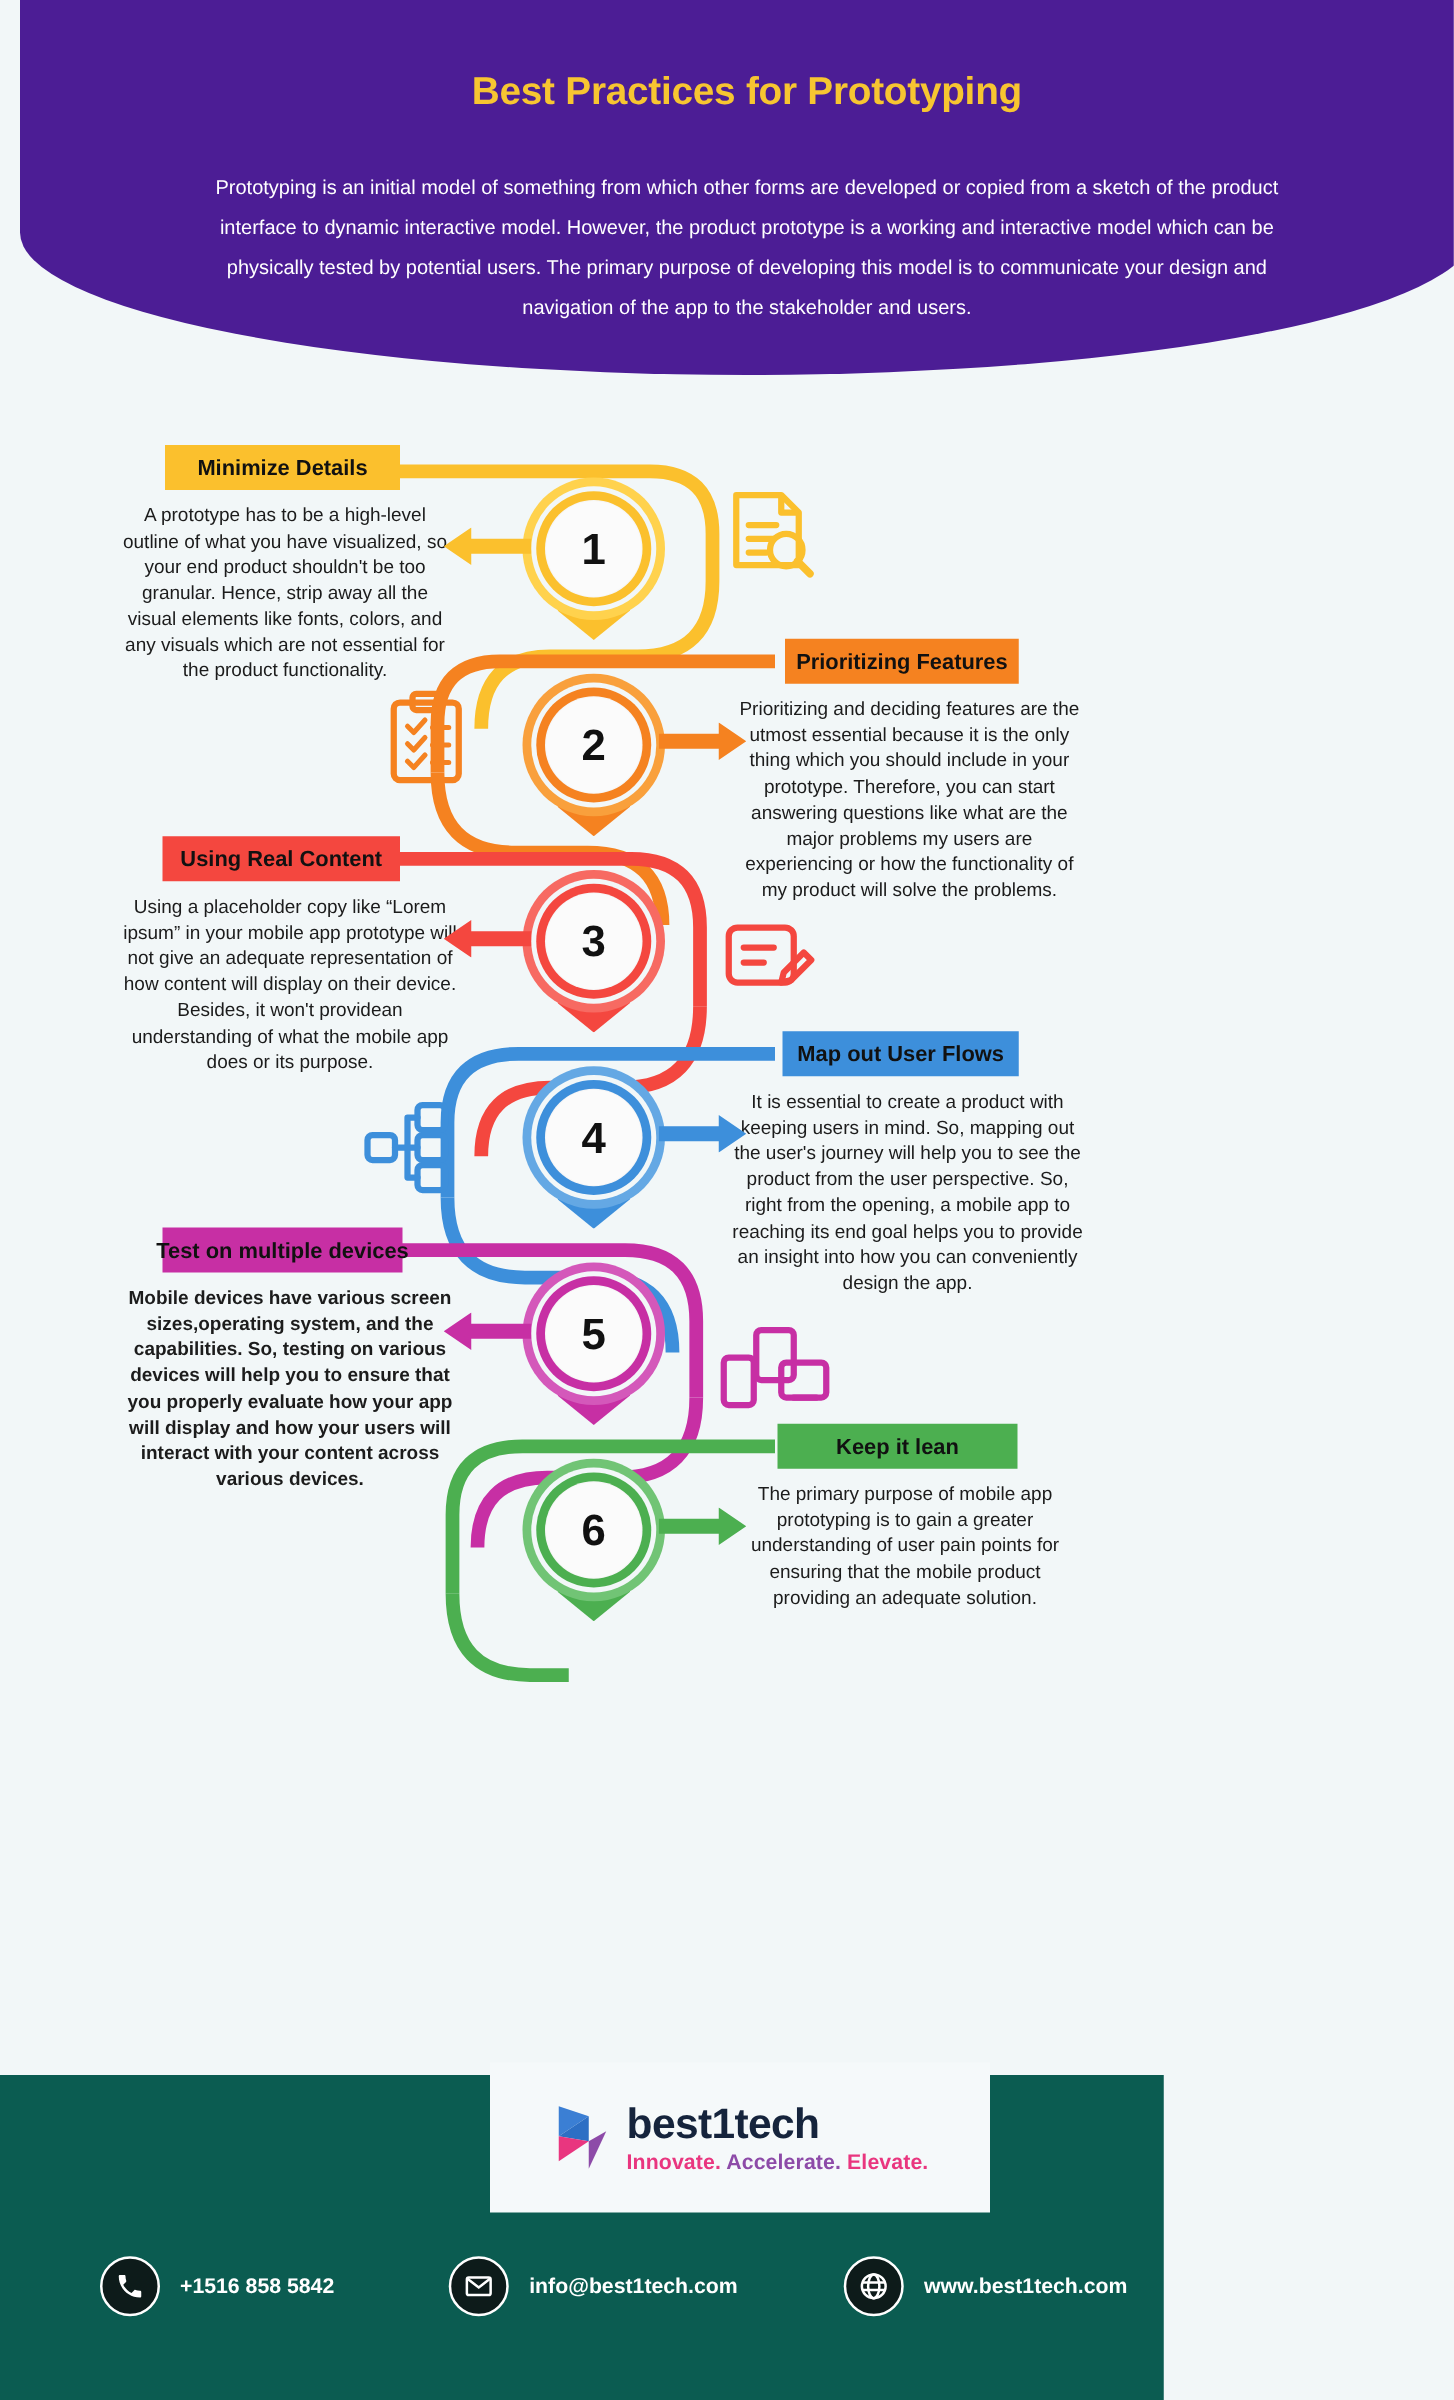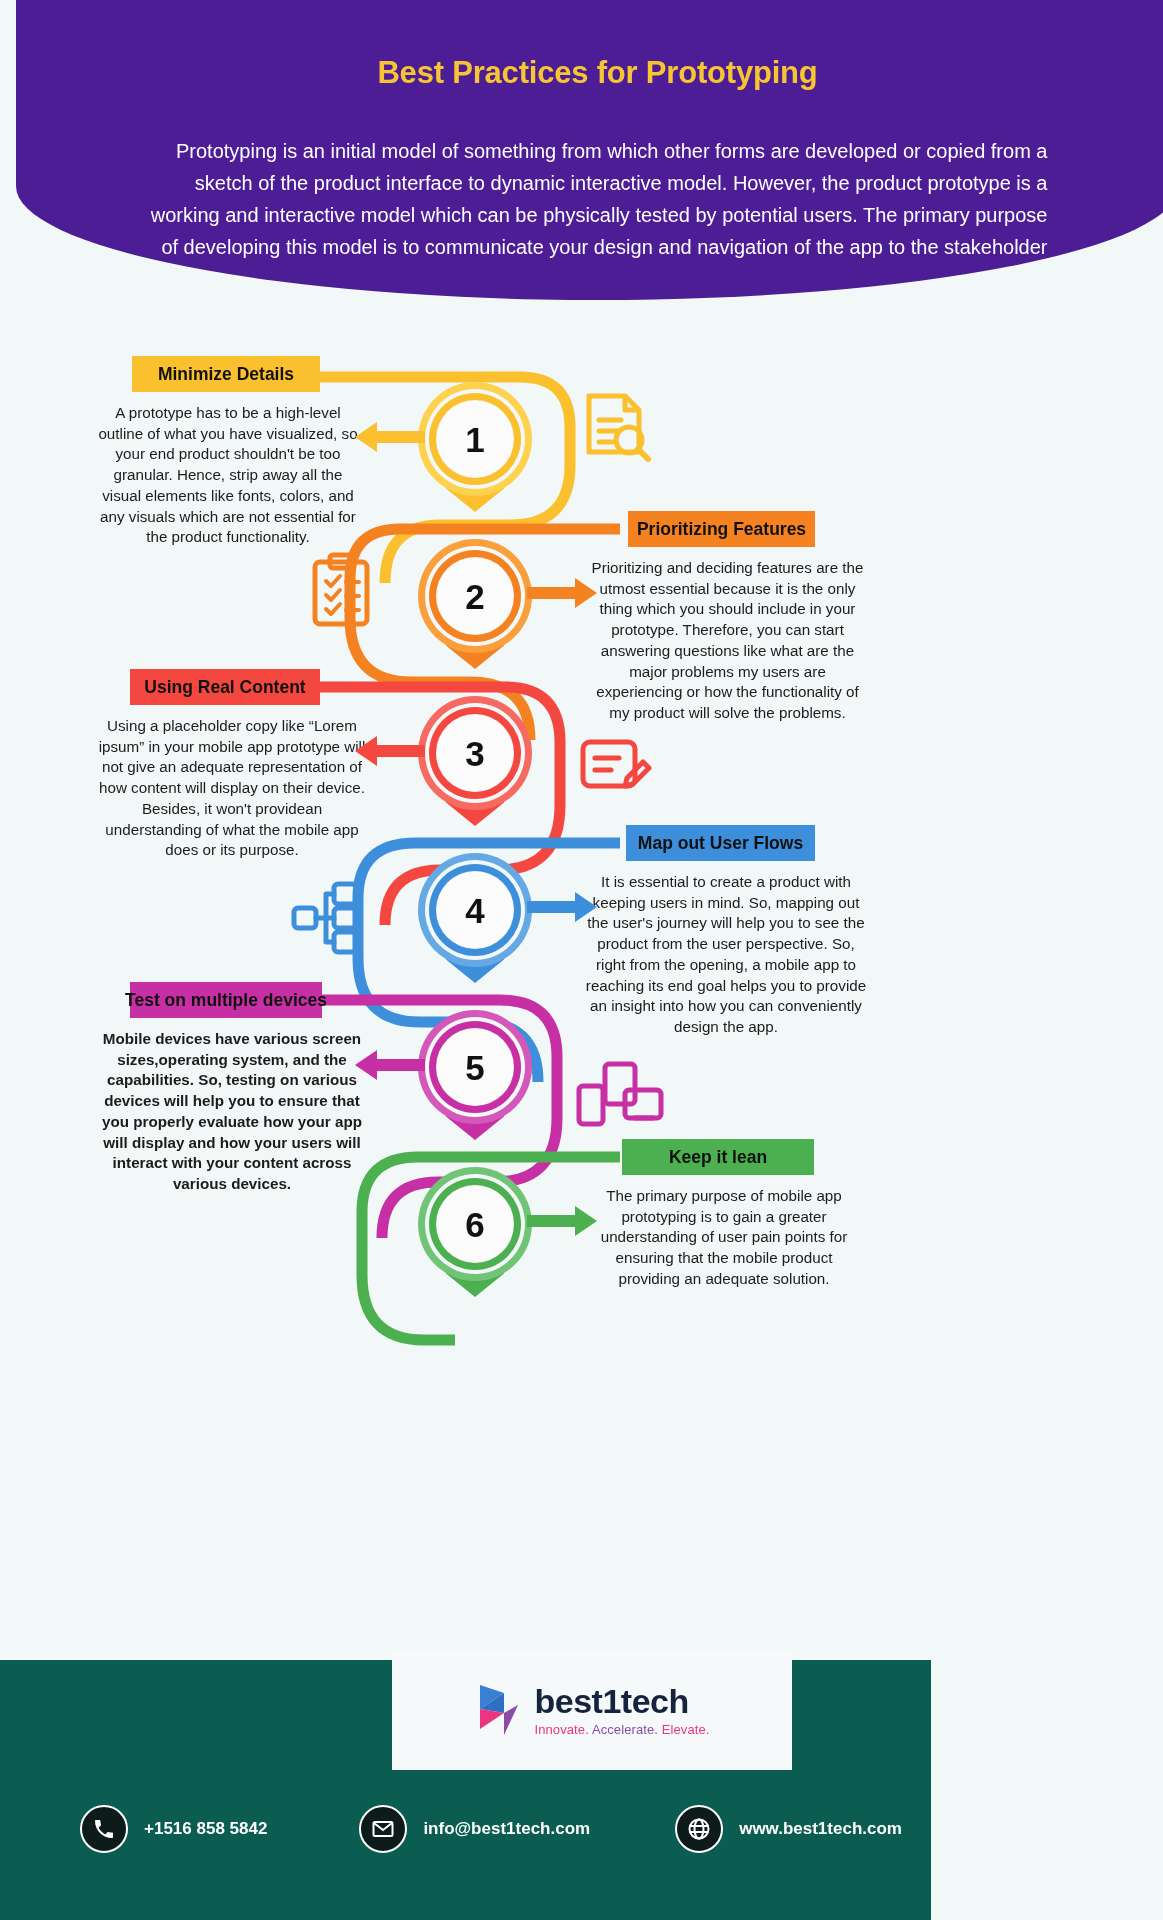--- a/index.html
+++ b/index.html
@@ -23,23 +23,23 @@
     position:absolute; top:55px; left:0; width:100%;
     text-align:center;
     color:#f7c531;
     font-size:31px;
     font-weight:bold;
     letter-spacing:-0.2px;
   }
   .header-para {
     position:absolute; top:135px; left:50%; transform:translateX(-50%);
     width:900px;
-    text-align:right;
+    text-align:center;
     color:#ffffff;
-    font-size:20px;
+    font-size:16px;
     line-height:32px;
   }
 
   
   .board {
     position:absolute; left:0; top:300px; width:1163px; height:1360px;
   }
   .spine { position:absolute; left:0; top:0; width:1163px; height:1360px; }
 
   
@@ -98,21 +98,21 @@
     background:#0b5c51;
   }
   .logo-card {
     position:absolute; left:392px; top:-10px; width:400px; height:120px;
     background:#f5f9fa;
     display:flex; align-items:center; justify-content:center; gap:10px;
   }
   .logo-mark { width:50px; height:54px; position:relative; }
   .logo-text { display:flex; flex-direction:column; line-height:1; }
   .logo-name { font-size:34px; font-weight:bold; color:#15243c; letter-spacing:-0.5px; }
-  .logo-tag { font-size:13px; font-weight:normal; margin-top:5px; letter-spacing:0.1px; }
+  .logo-tag { font-size:17px; font-weight:bold; margin-top:5px; letter-spacing:0.1px; }
   .logo-tag span { white-space:nowrap; }
 
   .contacts {
     position:absolute; top:145px; left:0; width:1163px;
     display:flex; align-items:flex-end;
   }
   .contact { display:flex; align-items:center; gap:16px; }
   .cicon {
     width:48px; height:48px; border-radius:50%;
     background:#0d1b1a; border:2px solid #ffffff;

